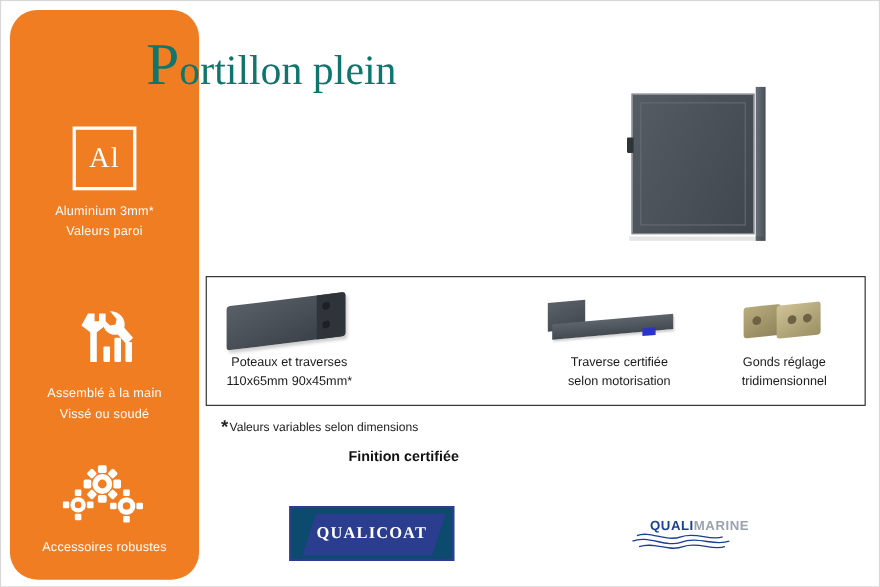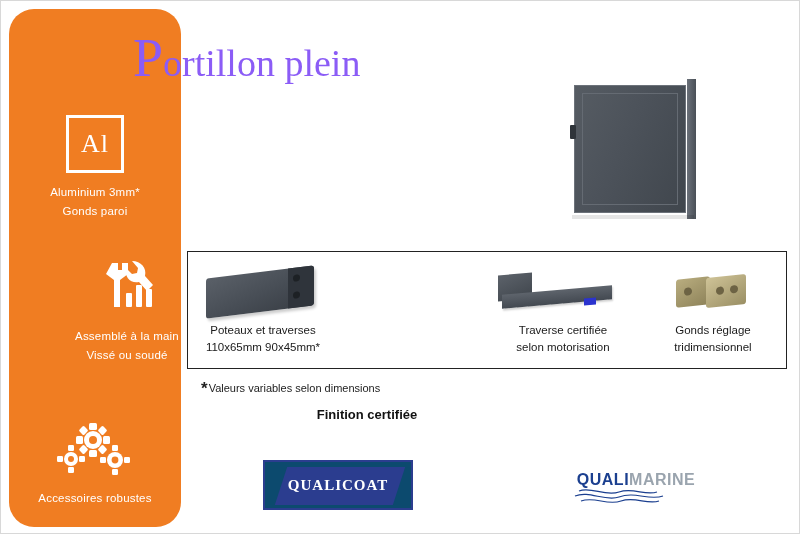--- a/index.html
+++ b/index.html
@@ -66,21 +66,21 @@
     justify-content: center;
     margin-bottom: 6px;
   }
 
   
   #title {
     position: absolute;
     left: 132px;
     top: 30px;
     font-family: "Liberation Serif", serif;
-    color: #8b5cf6;
+    color: #0f766e;
     white-space: nowrap;
   }
   #title .cap {
     font-size: 54px;
     line-height: 54px;
   }
   #title .rest {
     font-size: 38px;
     line-height: 54px;
   }
@@ -335,44 +335,44 @@
     font-family: "Liberation Serif", serif;
   }
   #qualimarine {
     position: absolute;
     left: 560px;
     top: 470px;
     width: 150px;
     text-align: center;
   }
   .qm-text {
-    font-size: 16px;
+    font-size: 12px;
     font-family: "Liberation Sans", sans-serif;
     letter-spacing: .5px;
   }
   .qm-qual { color: #1b3f8f; font-weight: bold; }
   .qm-marine { color: #9aa4ae; font-weight: bold; }
   .qm-wave { display: block; margin-top: -2px; }
 </style>
 </head>
 <body>
 
 <div id="page">
 
   <div id="sidebar">
 
     <div class="side-block" style="top:106px;">
       <div class="al-box">
         <span>Al</span>
       </div>
       <div class="side-caption">Aluminium 3mm*</div>
-      <div class="side-caption">Gonds paroi</div>
-    </div>
-
-    <div class="side-block" style="top:248px;padding-left:32px;">
+      <div class="side-caption">Valeurs paroi</div>
+    </div>
+
+    <div class="side-block" style="top:270px;">
       <div class="icon-wrap">
         <svg width="62" height="60" viewBox="0 0 62 60" aria-hidden="true">
           <g fill="#ffffff">
             <path d="M14 4 l6 0 0 7 4 0 0-7 6 0 0 11 -8 6 0 27 -6 0 0-27 -8 -6 z" transform="translate(2,0)"></path>
             <path d="M36 2 c9 0 15 7 13 15 l8 9 -6 6 -8-9 c-8 2 -15-5 -13-14 l6 6 5-1 1-5 z"></path>
             <rect x="40" y="26" width="6" height="22" rx="1"></rect>
             <rect x="50" y="30" width="6" height="18" rx="1"></rect>
             <rect x="30" y="34" width="6" height="14" rx="1"></rect>
           </g>
         </svg>

